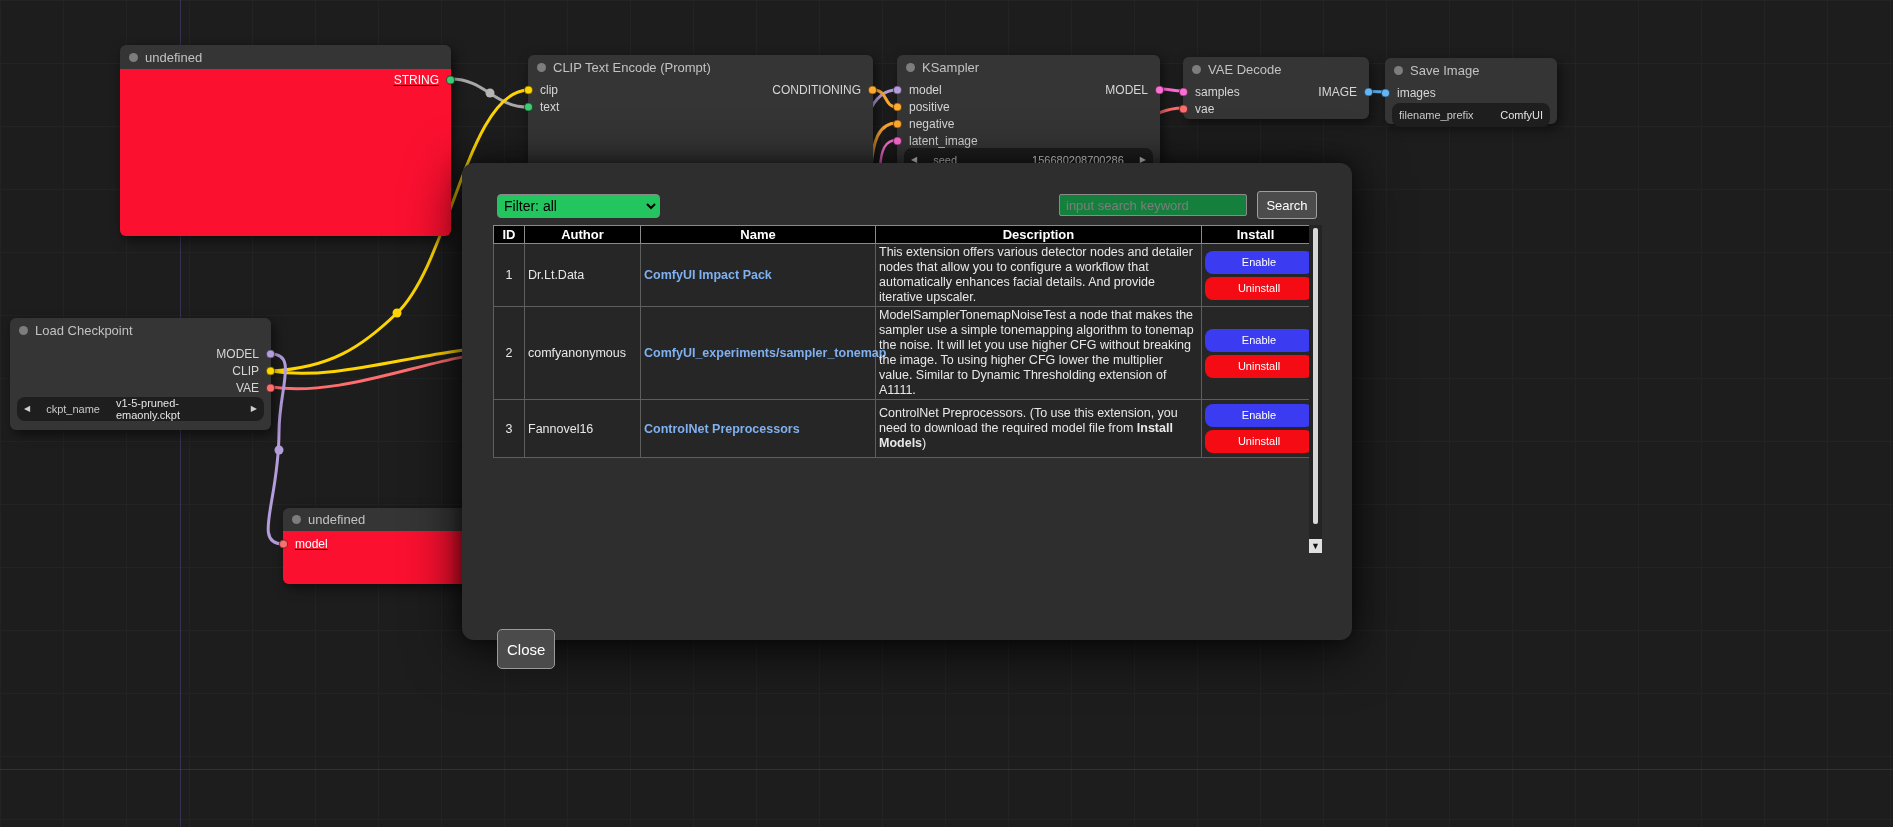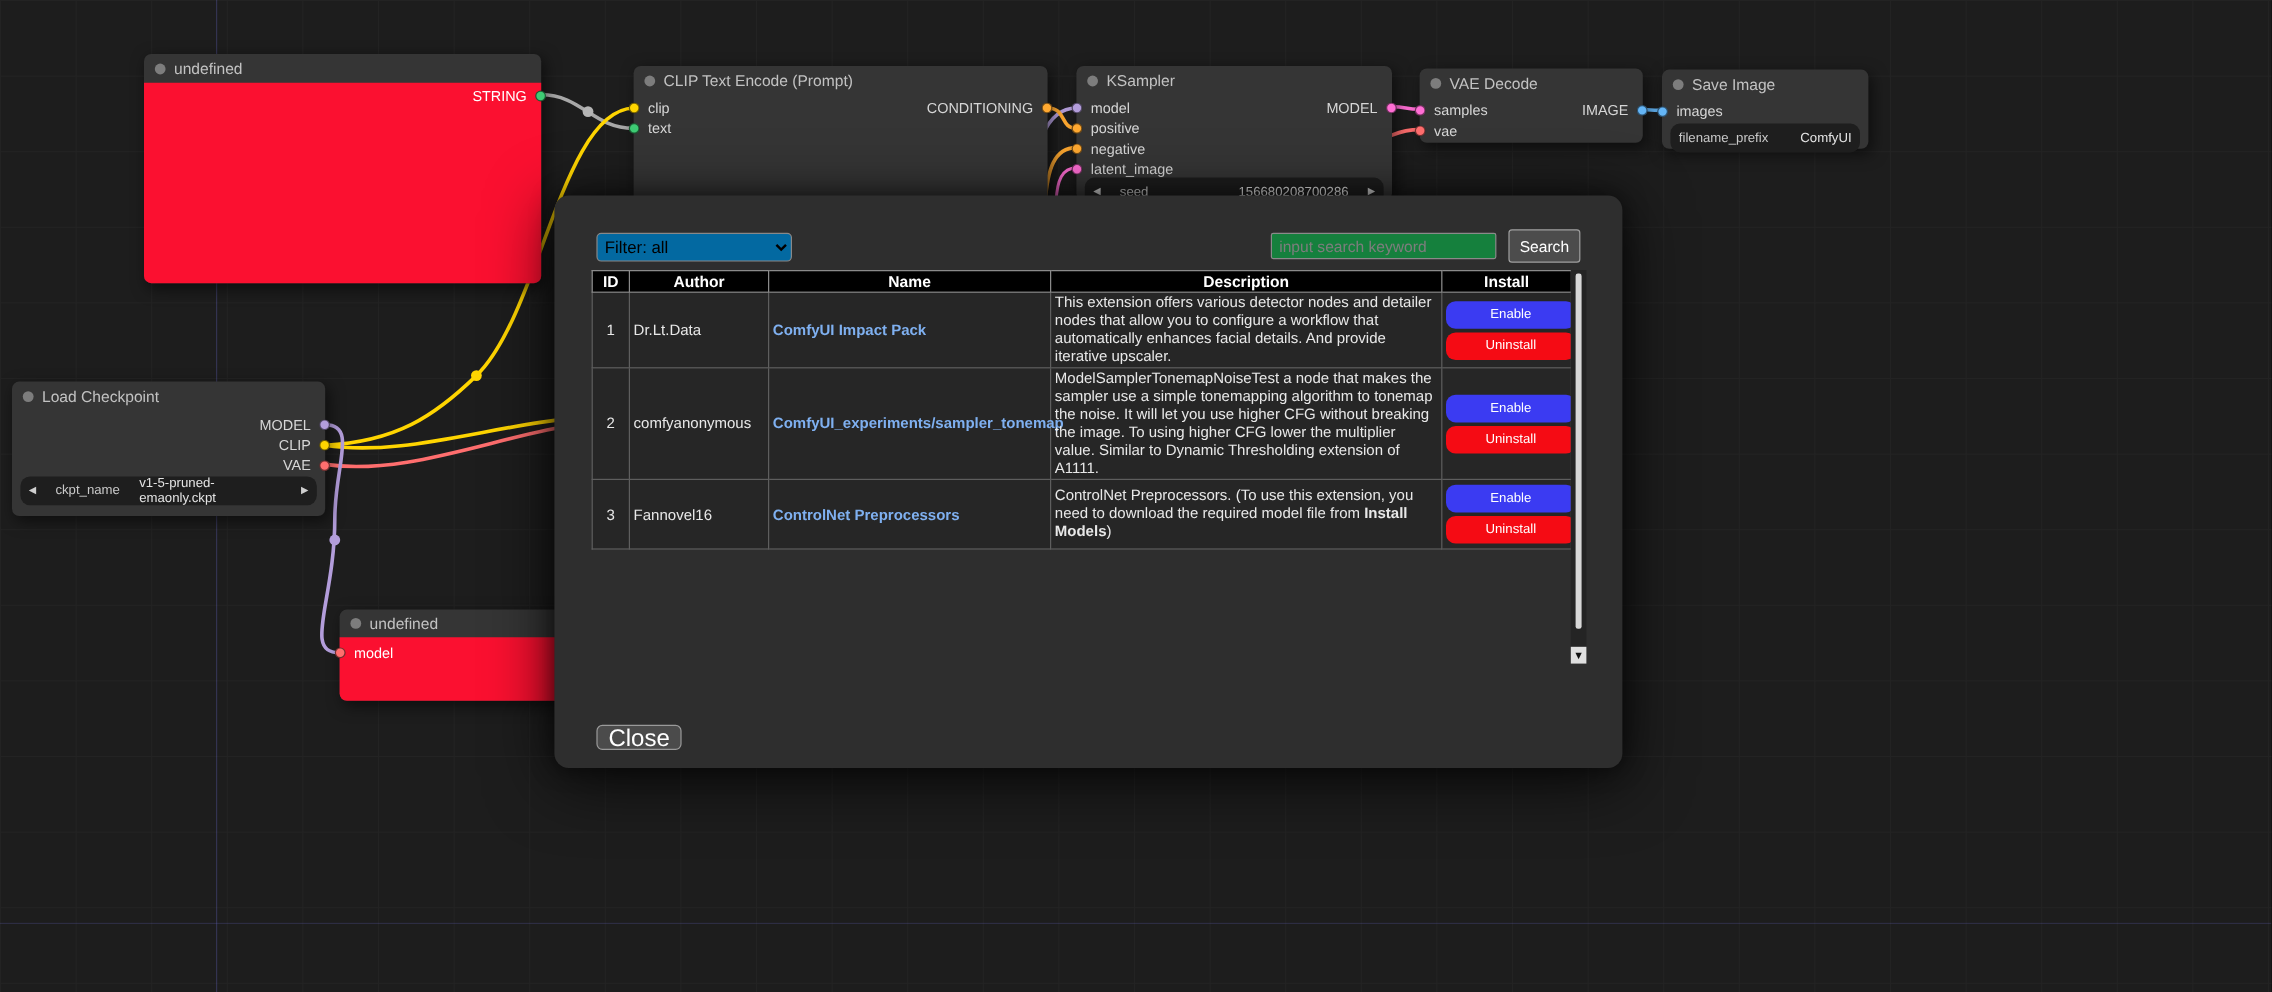--- a/index.html
+++ b/index.html
@@ -14,21 +14,21 @@
   }
   .axis-v{position:absolute;left:180px;top:0;width:1px;height:100%;background:rgba(110,110,220,.28);z-index:1;}
   .axis-h{position:absolute;left:0;top:769px;width:100%;height:1px;background:rgba(110,110,220,.20);z-index:1;}
   #wires{position:absolute;left:0;top:0;z-index:1;}
 
   
   .node{position:absolute;background:#353535;border-radius:6px;box-shadow:3px 4px 12px rgba(0,0,0,.55);z-index:2;}
   .nhead{height:24px;display:flex;align-items:center;gap:7px;padding:0 9px;font-size:13px;color:#c2c2c2;}
   .tdot{width:9px;height:9px;border-radius:50%;background:#7d7d7d;flex:none;}
   .nbody{position:relative;}
-  .nbody.error{background:#fb1030;border-radius:0 0 6px 6px;}
+  .nbody.error{background:#fb1030;border-radius:0 0 6px 6px;text-decoration:underline;}
   .srow{position:relative;height:17px;display:flex;align-items:center;font-size:12px;color:#d6d6d6;padding:0 12px;}
   .srow .lbl{pointer-events:none;}
   .srow .out-lbl{margin-left:auto;}
   .nbody.error .srow{color:#ffffff;}
   .dot{width:9px;height:9px;border-radius:50%;border:1px solid rgba(0,0,0,.55);box-sizing:border-box;position:absolute;top:50%;transform:translateY(-50%);}
   .dot.in{left:-4px;}
   .dot.out{right:-4px;}
   .c-string{background:#3ecc74;} .c-clip{background:#ffd500;} .c-cond{background:#ffa931;}
   .c-model{background:#b39ddb;} .c-latent{background:#ff6ed4;} .c-vae{background:#ff6e6e;}
   .c-image{background:#64b5f6;}
@@ -54,21 +54,21 @@
   #n-loadckpt .nbody{padding-top:3px;}
   #n-loadckpt .widget{top:55px;}
   #n-undef-bot{left:283px;top:508px;width:335px;}
   #n-undef-bot .nhead{height:23px;}
   #n-undef-bot .nbody{height:49px;padding-top:4px;}
 
   
   #modal{position:absolute;left:462px;top:163px;width:890px;height:477px;background:#2e2e2e;
     border-radius:12px;z-index:5;box-shadow:0 10px 55px rgba(0,0,0,.75), 0 0 18px rgba(0,0,0,.5);}
   #filter-select{position:absolute;left:35px;top:31px;width:163px;height:24px;font-size:14px;
-    font-family:"Liberation Sans",sans-serif;border-radius:4px;border:1px solid #888;background:#0369a1;color:#000;padding:0 2px;}
+    font-family:"Liberation Sans",sans-serif;border-radius:4px;border:1px solid #888;background:#22c55e;color:#000;padding:0 2px;}
   #search-input{position:absolute;left:597px;top:31px;width:188px;height:22px;background:#15803d;
     border:1px solid #8a8a8a;border-radius:2px;color:#ddd;font-size:13px;padding:0 6px;box-sizing:border-box;
     font-family:"Liberation Sans",sans-serif;}
   #search-input::placeholder{color:#7d7d7d;}
   #search-btn{position:absolute;left:795px;top:28px;height:28px;min-width:60px;background:#4c4c4c;
     border:1px solid #9f9f9f;border-radius:3px;color:#fff;font-size:13px;font-family:"Liberation Sans",sans-serif;}
   .tblwrap{position:absolute;left:31px;top:62px;width:829px;height:328px;}
   table.ext{border-collapse:collapse;width:816px;table-layout:fixed;}
   table.ext th{background:#000;color:#fff;font-size:13px;font-weight:bold;height:17px;
     border:1px solid #8a8a8a;padding:0;}
@@ -80,22 +80,22 @@
   td.c-desc{line-height:15px;}
   td.c-install{text-align:center;}
   .btn-enable,.btn-uninstall{display:block;width:108px;height:23px;margin:3px auto;border:none;
     border-radius:8px;color:#fff;font-size:11px;font-family:"Liberation Sans",sans-serif;line-height:21px;padding:0;}
   .btn-enable{background:#3b3bf2;}
   .btn-uninstall{background:#f50b14;}
   #scrollbar{position:absolute;right:0;top:0;width:13px;height:328px;background:#242424;}
   #scroll-thumb{position:absolute;left:4px;top:3px;width:5px;height:296px;background:#d7d7d7;border-radius:2px;}
   #scroll-down{position:absolute;left:0;bottom:0;width:13px;height:14px;background:#e0e0e0;color:#111;
     font-size:9px;text-align:center;line-height:14px;}
-  #close-btn{position:absolute;left:35px;top:441px;height:21px;min-width:48px;background:#4b4b4b;
-    border:1px solid #9a9a9a;border-radius:5px;color:#fff;font-size:20px;padding:0 9px;
+  #close-btn{position:absolute;left:35px;top:466px;height:40px;min-width:48px;background:#4b4b4b;
+    border:1px solid #9a9a9a;border-radius:5px;color:#fff;font-size:15px;padding:0 9px;
     font-family:"Liberation Sans",sans-serif;}
 </style>
 </head>
 <body>
 
 <div id="canvas">
   <div class="axis-v"></div>
   <div class="axis-h"></div>
 
   <svg id="wires" width="1893" height="827" viewBox="0 0 1893 827">

